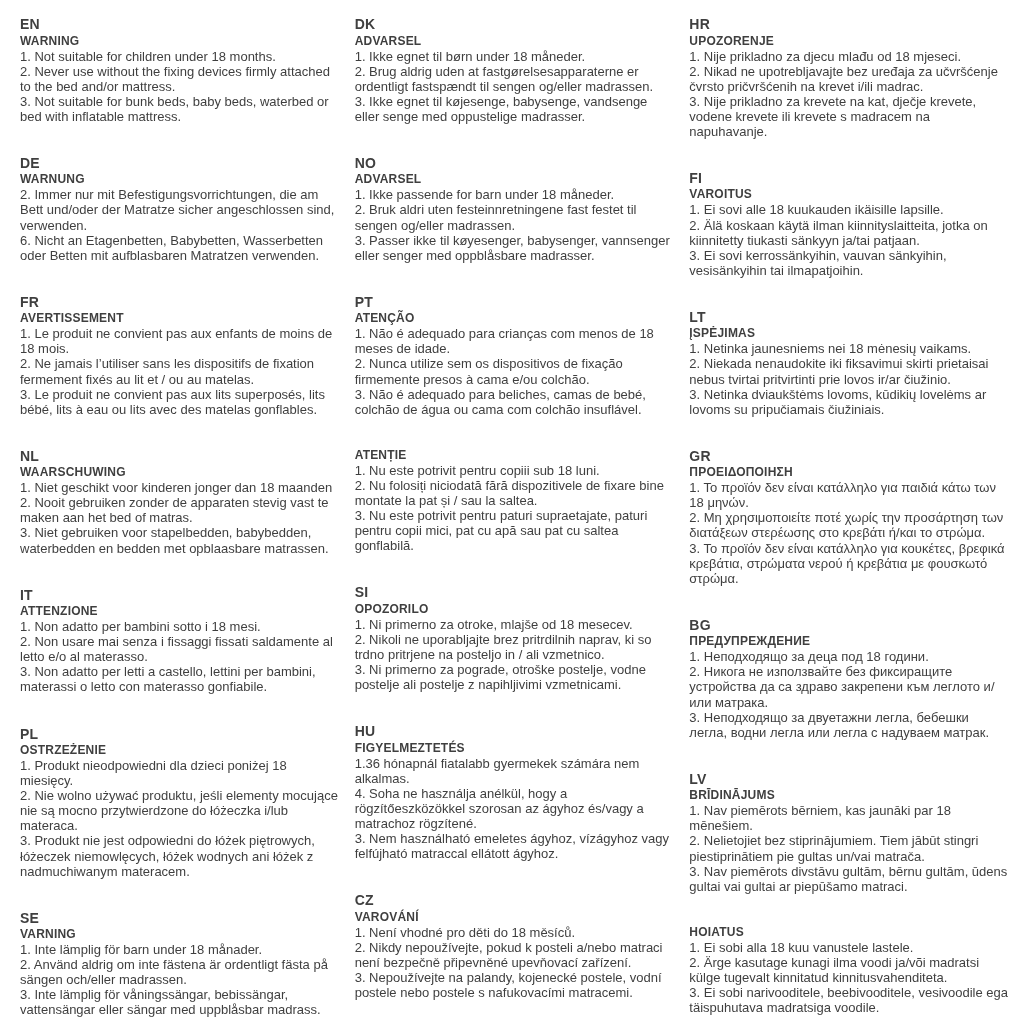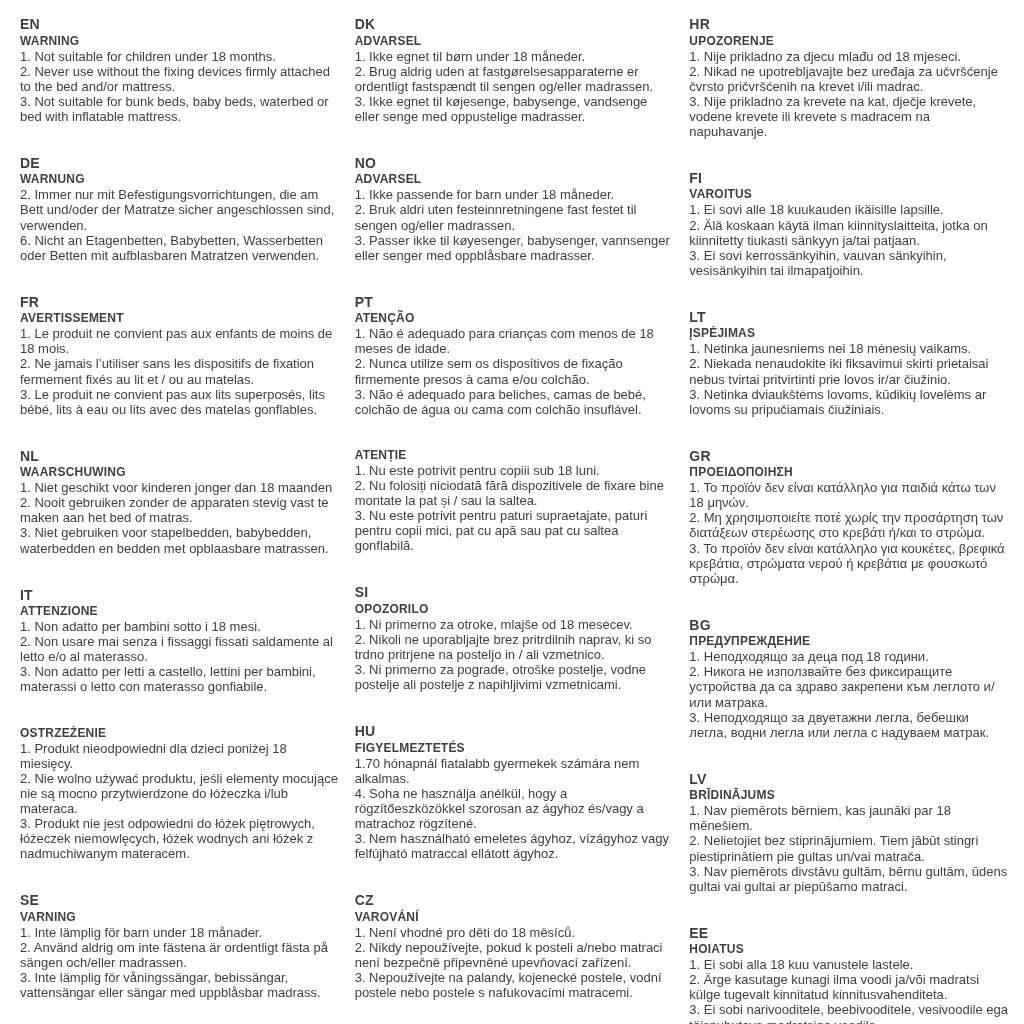--- a/index.html
+++ b/index.html
@@ -88,20 +88,21 @@
 
   <section class="lang-section">
     <div class="lang-code">IT</div>
     <h2 class="heading">ATTENZIONE</h2>
   <p class="item">1. Non adatto per bambini sotto i 18 mesi.</p>
         <p class="item">2. Non usare mai senza i fissaggi fissati saldamente al letto e/o al materasso.</p>
         <p class="item">3. Non adatto per letti a castello, lettini per bambini, materassi o letto con materasso gonfiabile.</p>
       </section>
 
   <section class="lang-section">
+    <div class="lang-code">PL</div>
     <h2 class="heading">OSTRZEŻENIE</h2>
   <p class="item">1. Produkt nieodpowiedni dla dzieci poniżej 18 miesięcy.</p>
         <p class="item">2. Nie wolno używać produktu, jeśli elementy mocujące nie są mocno przytwierdzone do łóżeczka i/lub materaca.</p>
         <p class="item">3. Produkt nie jest odpowiedni do łóżek piętrowych, łóżeczek niemowlęcych, łóżek wodnych ani łóżek z nadmuchiwanym materacem.</p>
       </section>
 
   <section class="lang-section">
     <div class="lang-code">SE</div>
     <h2 class="heading">VARNING</h2>
   <p class="item">1. Inte lämplig för barn under 18 månader.</p>
@@ -146,21 +147,21 @@
     <div class="lang-code">SI</div>
     <h2 class="heading">OPOZORILO</h2>
   <p class="item">1. Ni primerno za otroke, mlajše od 18 mesecev.</p>
         <p class="item">2. Nikoli ne uporabljajte brez pritrdilnih naprav, ki so trdno pritrjene na posteljo in / ali vzmetnico.</p>
         <p class="item">3. Ni primerno za pograde, otroške postelje, vodne postelje ali postelje z napihljivimi vzmetnicami.</p>
       </section>
 
   <section class="lang-section">
     <div class="lang-code">HU</div>
     <h2 class="heading">FIGYELMEZTETÉS</h2>
-  <p class="item">1.70 hónapnál fiatalabb gyermekek számára nem alkalmas.</p>
+  <p class="item">1.36 hónapnál fiatalabb gyermekek számára nem alkalmas.</p>
         <p class="item">4. Soha ne használja anélkül, hogy a rögzítőeszközökkel szorosan az ágyhoz és/vagy a matrachoz rögzítené.</p>
         <p class="item">3. Nem használható emeletes ágyhoz, vízágyhoz vagy felfújható matraccal ellátott ágyhoz.</p>
       </section>
 
   <section class="lang-section">
     <div class="lang-code">CZ</div>
     <h2 class="heading">VAROVÁNÍ</h2>
   <p class="item">1. Není vhodné pro děti do 18 měsíců.</p>
         <p class="item">2. Nikdy nepoužívejte, pokud k posteli a/nebo matraci není bezpečně připevněné upevňovací zařízení.</p>
         <p class="item">3. Nepoužívejte na palandy, kojenecké postele, vodní postele nebo postele s nafukovacími matracemi.</p>
@@ -210,21 +211,20 @@
 
   <section class="lang-section">
     <div class="lang-code">LV</div>
     <h2 class="heading">BRĪDINĀJUMS</h2>
   <p class="item">1. Nav piemērots bērniem, kas jaunāki par 18 mēnešiem.</p>
         <p class="item">2. Nelietojiet bez stiprinājumiem. Tiem jābūt stingri piestiprinātiem pie gultas un/vai matrača.</p>
         <p class="item">3. Nav piemērots divstāvu gultām, bērnu gultām, ūdens gultai vai gultai ar piepūšamo matraci.</p>
       </section>
 
   <section class="lang-section">
-    <div class="lang-code">EE</div>
     <h2 class="heading">HOIATUS</h2>
   <p class="item">1. Ei sobi alla 18 kuu vanustele lastele.</p>
         <p class="item">2. Ärge kasutage kunagi ilma voodi ja/või madratsi külge tugevalt kinnitatud kinnitusvahenditeta.</p>
         <p class="item">3. Ei sobi narivooditele, beebivooditele, vesivoodile ega täispuhutava madratsiga voodile.</p>
       </section>
 
 </div>
 </div>
 
 </body></html>

